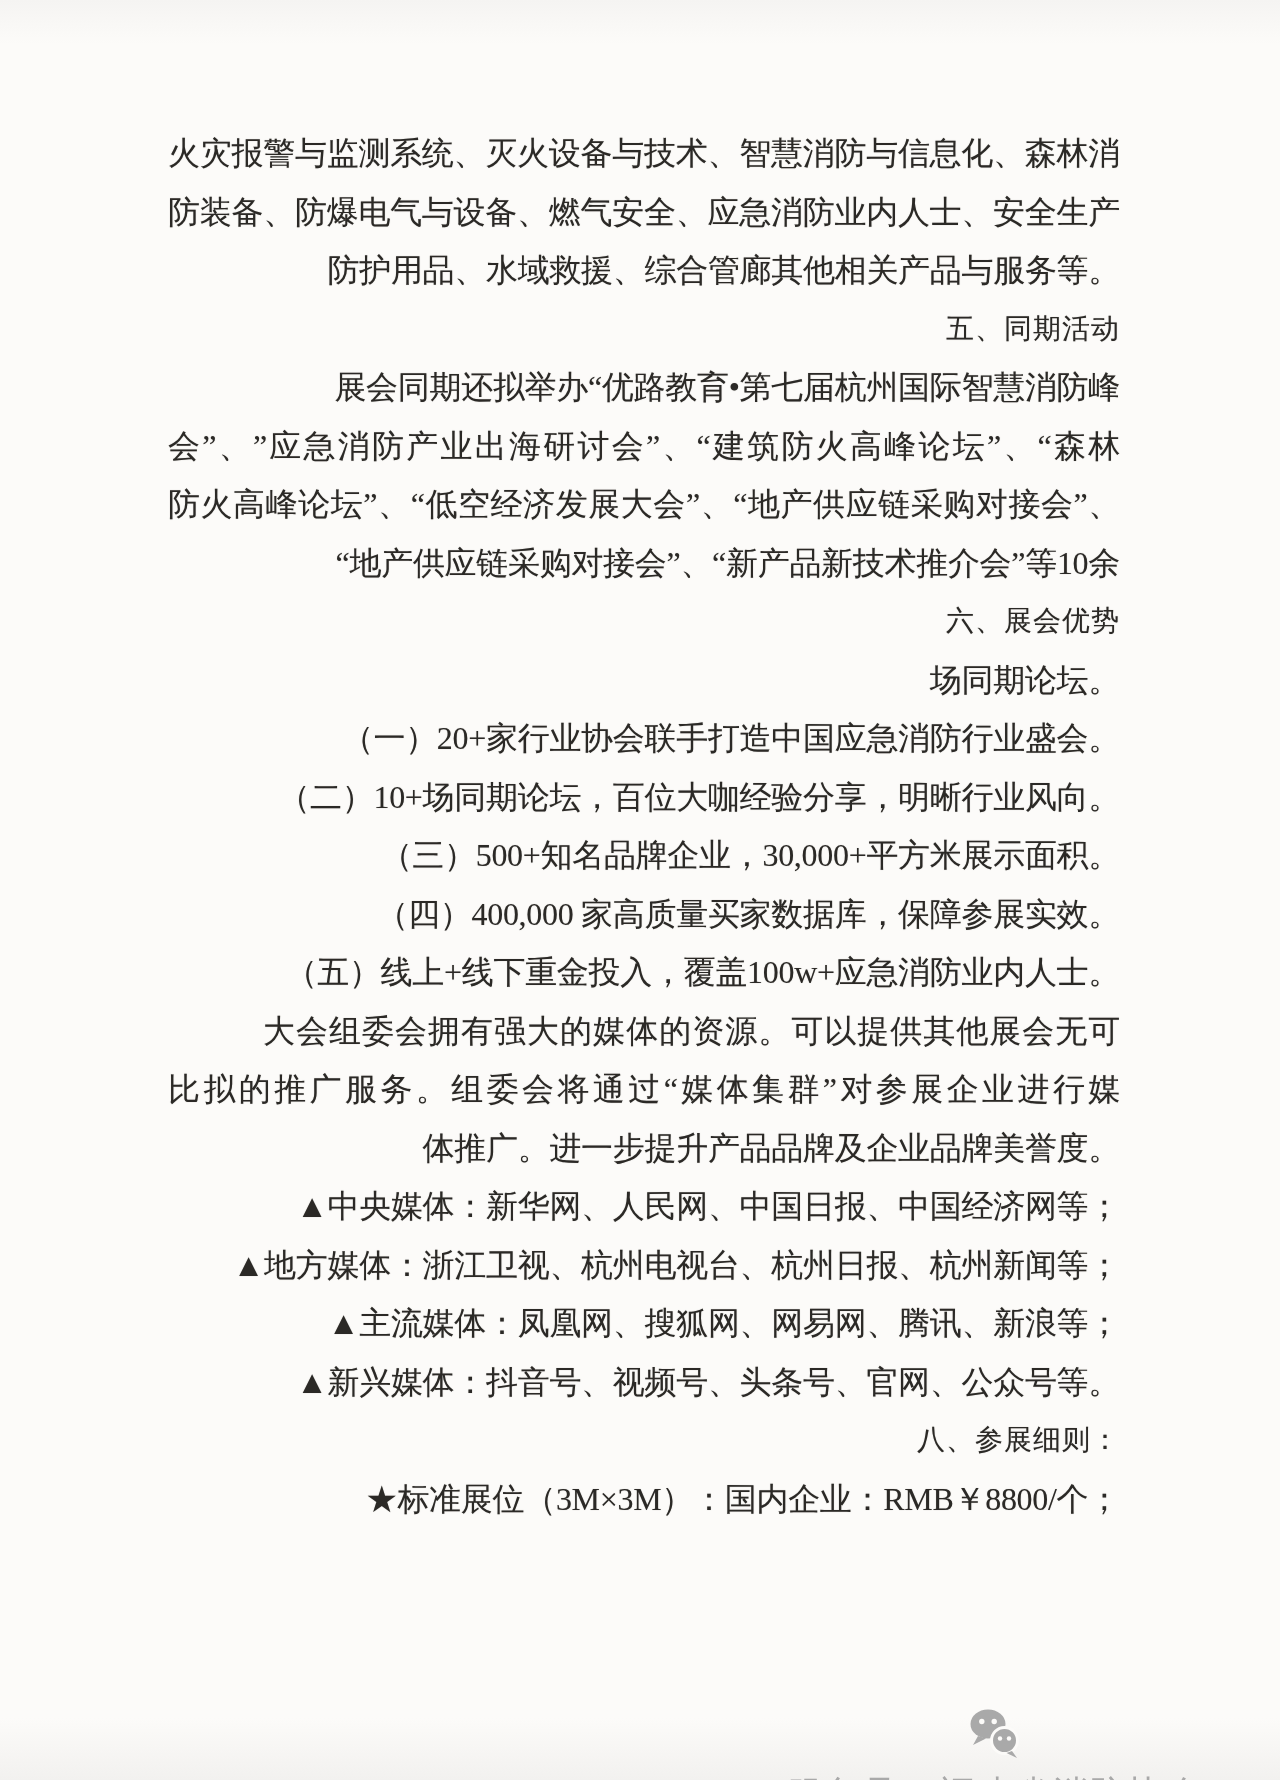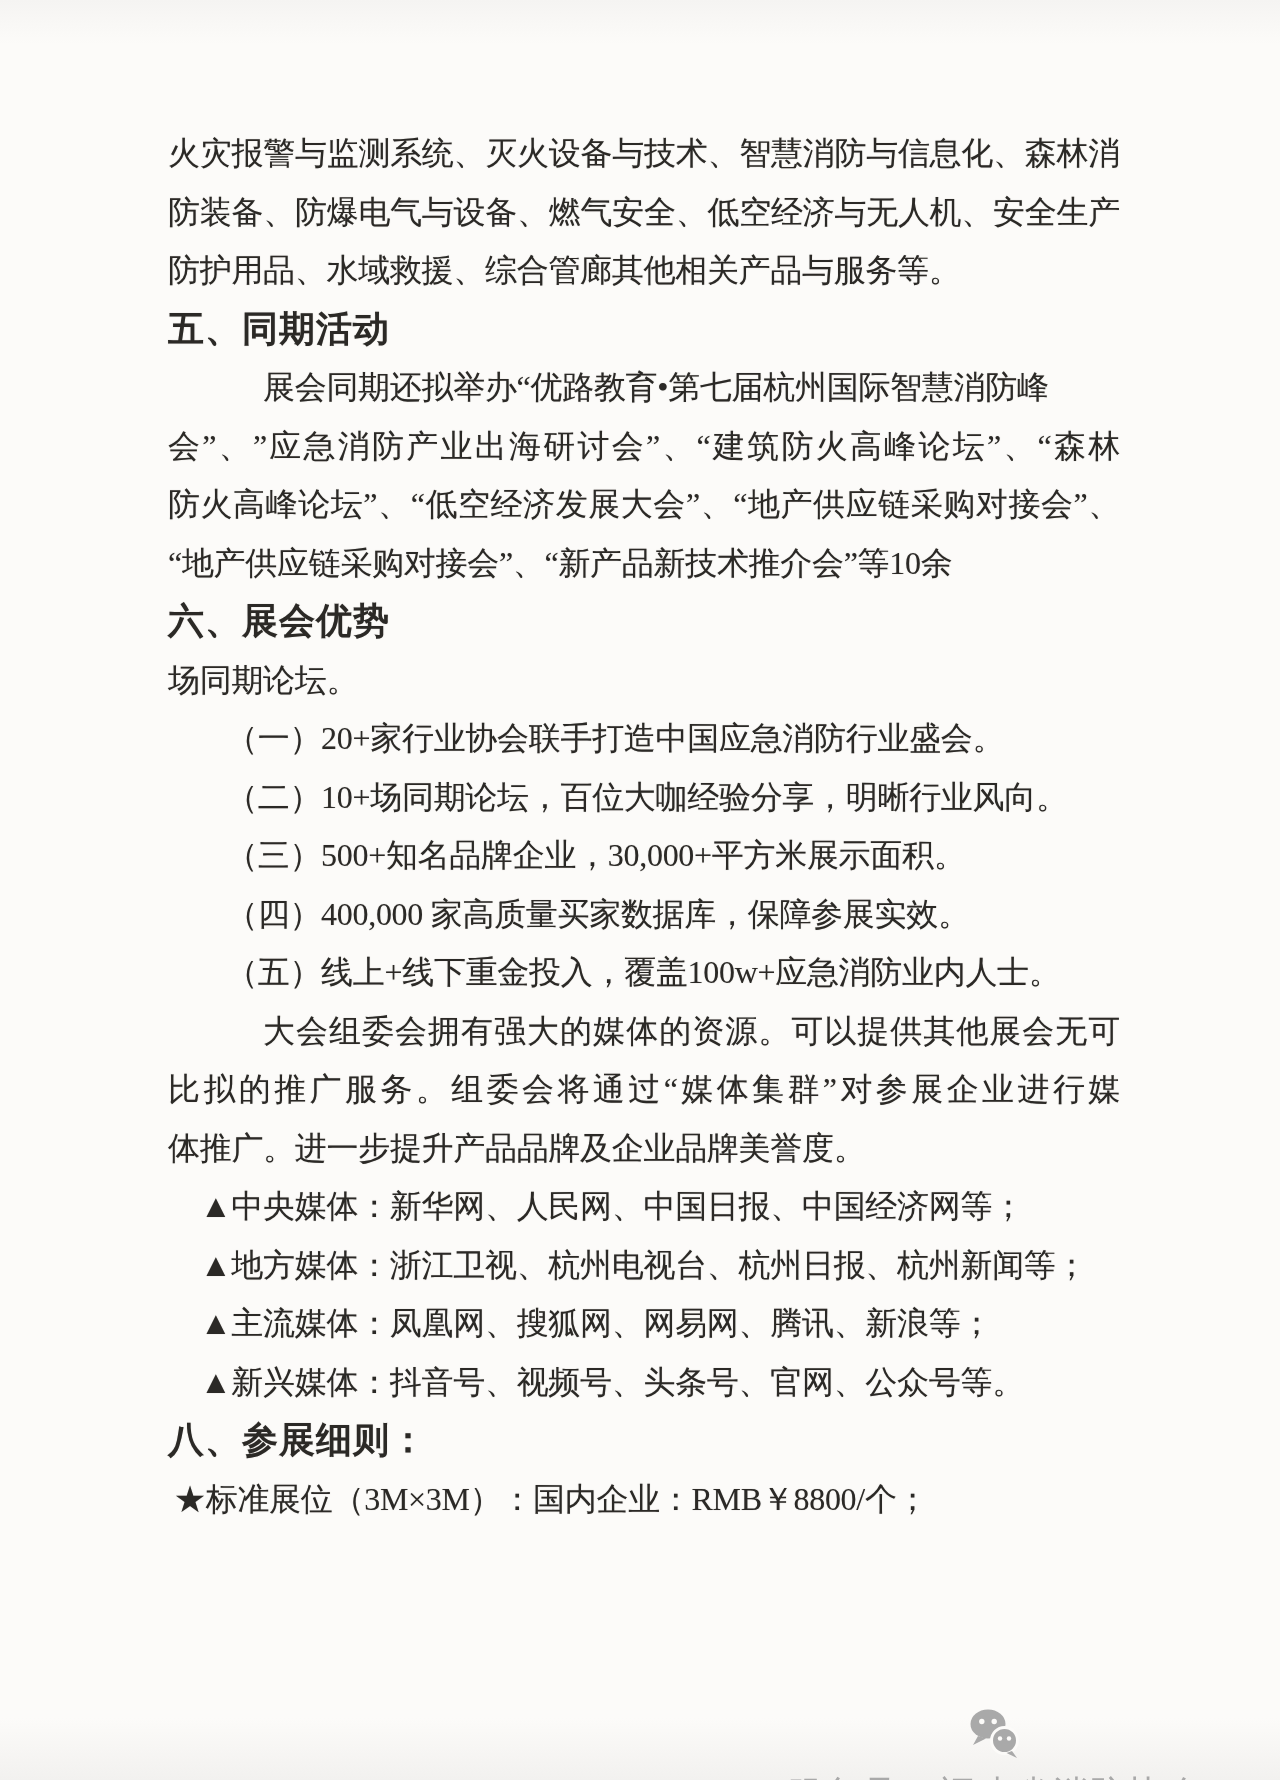--- a/index.html
+++ b/index.html
@@ -29,30 +29,31 @@
   }
   .ln {
     margin: 0;
     height: 58.5px;
     line-height: 58.5px;
     font-size: 32px;
     letter-spacing: -0.3px;
     white-space: nowrap;
     color: #2b2926;
     text-shadow: 0 0 1px rgba(58, 55, 50, 0.35);
+    text-align: right;
   }
   .full {
     white-space: normal;
     text-align: justify;
     text-align-last: justify;
     text-justify: inter-character;
   }
   .head {
-    font-weight: 700;
-    font-size: 36px;
+    font-weight: 400;
+    font-size: 28px;
     letter-spacing: 1px;
   }
   .ind { text-indent: 95px; }
   .item { padding-left: 58px; }
   .media { padding-left: 32px; }
   .star { padding-left: 6px; }
   .footer {
     position: absolute;
     left: 786px;
     top: 1708px;
@@ -67,21 +68,21 @@
     flex-direction: column;
   }
   .wx-icon { width: 52px; height: 52px; flex: 0 0 auto; }
 </style>
 </head>
 <body>
 
 <div class="page">
   <div class="doc">
     <p class="ln full">火灾报警与监测系统、灭火设备与技术、智慧消防与信息化、森林消</p>
-    <p class="ln full">防装备、防爆电气与设备、燃气安全、低空经济与无人机、安全生产</p>
+    <p class="ln full">防装备、防爆电气与设备、燃气安全、应急消防业内人士、安全生产</p>
     <p class="ln">防护用品、水域救援、综合管廊其他相关产品与服务等。</p>
     <p class="ln head">五、同期活动</p>
     <p class="ln ind">展会同期还拟举办“优路教育•第七届杭州国际智慧消防峰</p>
     <p class="ln full">会”、”应急消防产业出海研讨会”、“建筑防火高峰论坛”、“森林</p>
     <p class="ln full">防火高峰论坛”、“低空经济发展大会”、“地产供应链采购对接会”、</p>
     <p class="ln">“地产供应链采购对接会”、“新产品新技术推介会”等10余</p>
     <p class="ln head">六、展会优势</p>
     <p class="ln">场同期论坛。</p>
     <p class="ln item">（一）20+家行业协会联手打造中国应急消防行业盛会。</p>
     <p class="ln item">（二）10+场同期论坛，百位大咖经验分享，明晰行业风向。</p>

